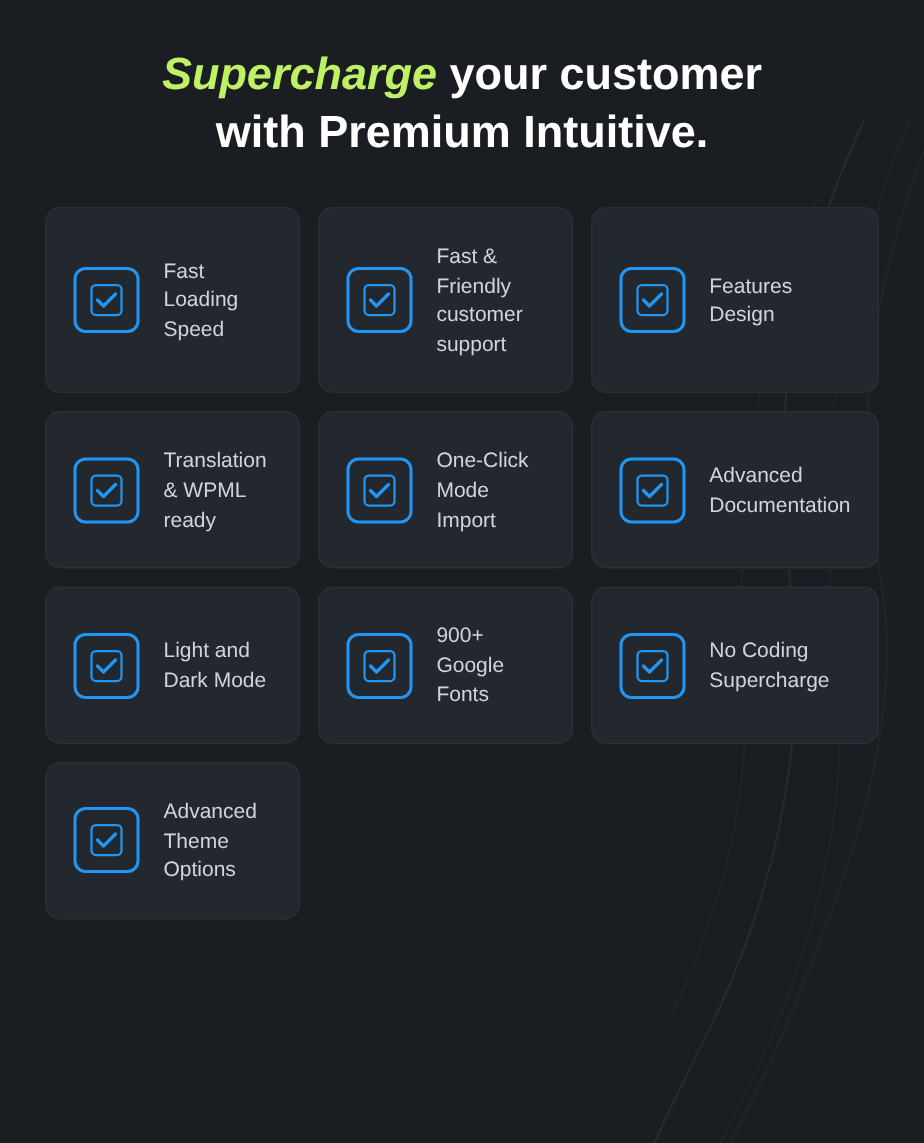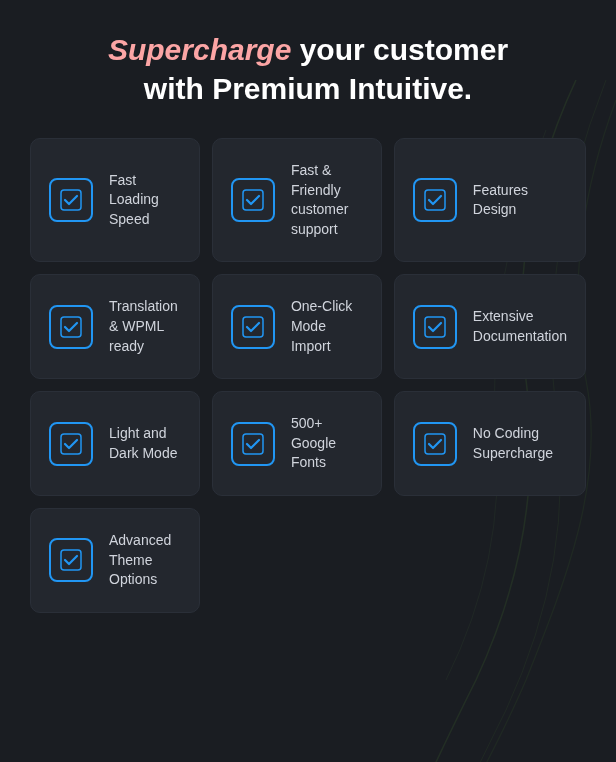--- a/index.html
+++ b/index.html
@@ -51,21 +51,21 @@
 
     .header h1 {
       font-size: 30px;
       font-weight: 700;
       line-height: 1.3;
       color: #ffffff;
     }
 
     .header h1 em {
       font-style: italic;
-      color: #fca5a5;
+      color: #bef264;
     }
 
     .features-grid {
       display: grid;
       grid-template-columns: 1fr 1fr 1fr;
       gap: 12px;
     }
 
     .feature-card {
       background-color: #23272e;
@@ -167,39 +167,39 @@
       </div>
       <span class="feature-label">One-Click Mode Import</span>
     </div>
       <div class="feature-card">
       <div class="check-icon">
         <svg viewBox="0 0 24 24" fill="none" xmlns="http://www.w3.org/2000/svg">
           <rect x="2" y="2" width="20" height="20" rx="3" stroke="#2196f3" stroke-width="1.5" fill="none"></rect>
           <path d="M 6 12 L 10 16 L 18 8" stroke="#2196f3" stroke-width="2.2" stroke-linecap="round" stroke-linejoin="round"></path>
         </svg>
       </div>
-      <span class="feature-label">Extensive Documentation</span>
+      <span class="feature-label">Advanced Documentation</span>
     </div>
       <div class="feature-card">
       <div class="check-icon">
         <svg viewBox="0 0 24 24" fill="none" xmlns="http://www.w3.org/2000/svg">
           <rect x="2" y="2" width="20" height="20" rx="3" stroke="#2196f3" stroke-width="1.5" fill="none"></rect>
           <path d="M 6 12 L 10 16 L 18 8" stroke="#2196f3" stroke-width="2.2" stroke-linecap="round" stroke-linejoin="round"></path>
         </svg>
       </div>
       <span class="feature-label">Light and Dark Mode</span>
     </div>
       <div class="feature-card">
       <div class="check-icon">
         <svg viewBox="0 0 24 24" fill="none" xmlns="http://www.w3.org/2000/svg">
           <rect x="2" y="2" width="20" height="20" rx="3" stroke="#2196f3" stroke-width="1.5" fill="none"></rect>
           <path d="M 6 12 L 10 16 L 18 8" stroke="#2196f3" stroke-width="2.2" stroke-linecap="round" stroke-linejoin="round"></path>
         </svg>
       </div>
-      <span class="feature-label">500+ Google Fonts</span>
+      <span class="feature-label">900+ Google Fonts</span>
     </div>
       <div class="feature-card">
       <div class="check-icon">
         <svg viewBox="0 0 24 24" fill="none" xmlns="http://www.w3.org/2000/svg">
           <rect x="2" y="2" width="20" height="20" rx="3" stroke="#2196f3" stroke-width="1.5" fill="none"></rect>
           <path d="M 6 12 L 10 16 L 18 8" stroke="#2196f3" stroke-width="2.2" stroke-linecap="round" stroke-linejoin="round"></path>
         </svg>
       </div>
       <span class="feature-label">No Coding Supercharge</span>
     </div>

